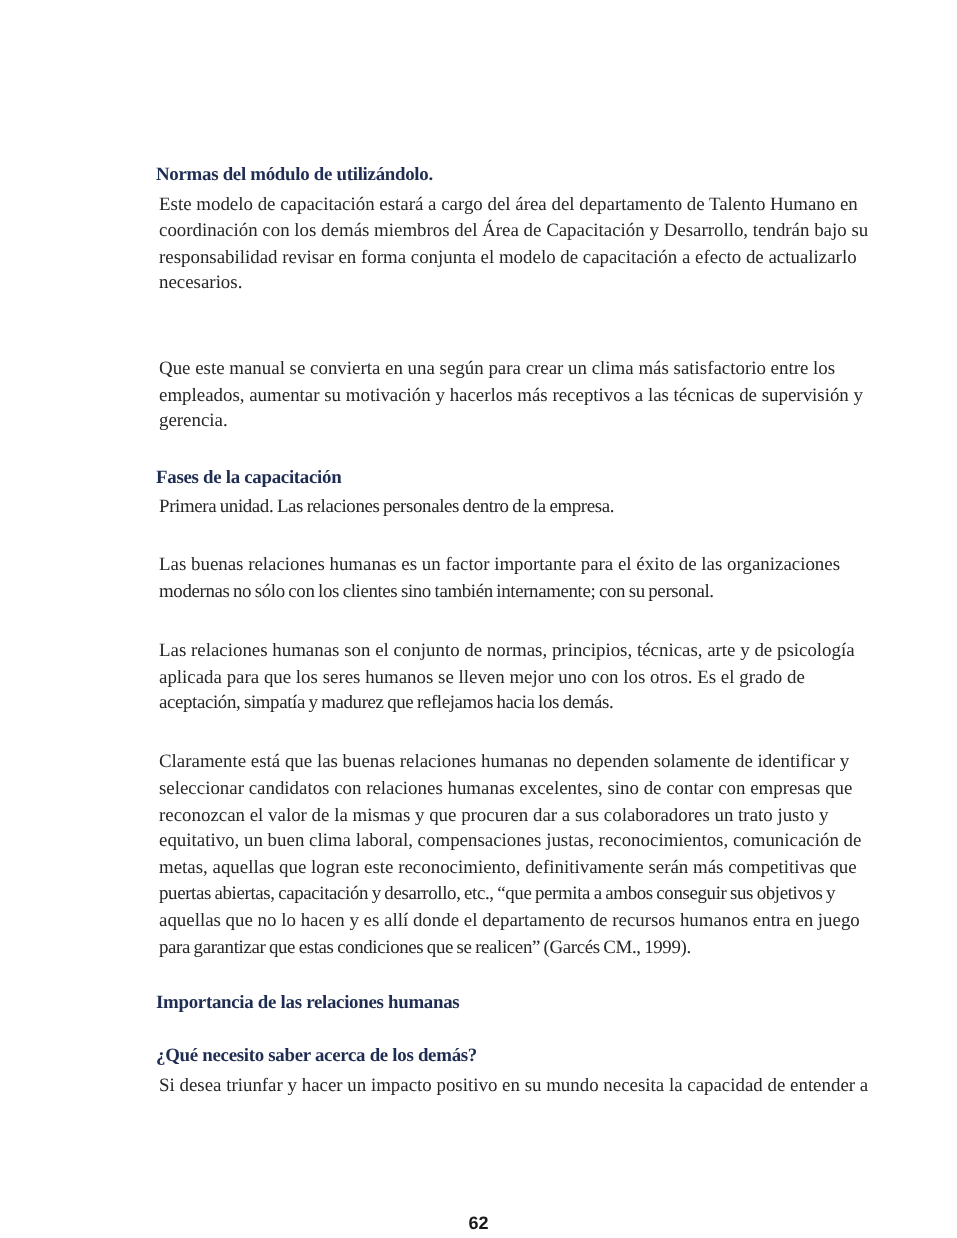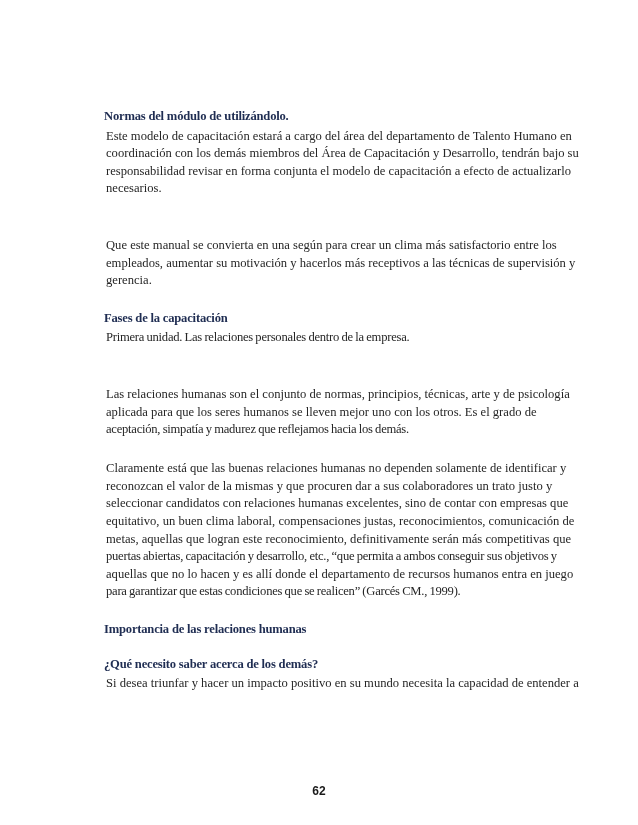--- a/index.html
+++ b/index.html
@@ -23,21 +23,21 @@
     font-weight: bold;
     margin: 0;
     font-size: 12.6px;
     line-height: 17.6px;
     letter-spacing: -0.2px;
   }
   .gap { height: 17.6px; }
   .tight { letter-spacing: -0.25px; word-spacing: -0.5px; }
   .page-number {
     position: absolute;
-    top: 784px;
+    top: 808px;
     left: 0;
     width: 638px;
     text-align: center;
     font-family: "Liberation Sans", "DejaVu Sans", sans-serif;
     font-weight: bold;
     font-size: 12px;
     color: #1a1a1a;
   }
 </style>
 </head>
@@ -60,31 +60,35 @@
       <span class="line">empleados, aumentar su motivación y hacerlos más receptivos a las técnicas de supervisión y</span>
       <span class="line last">gerencia.</span>
     </p>
     <div class="gap"></div>
 
     <h3 class="heading">Fases de la capacitación</h3>
     <p>
       <span class="line last tight">Primera unidad. Las relaciones personales dentro de la empresa.</span>
     </p>
     <div class="gap"></div>
+    <p>
+      <span class="line">Las buenas relaciones humanas es un factor importante para el éxito de las organizaciones</span>
+      <span class="line last tight">modernas no sólo con los clientes sino también internamente; con su personal.</span>
+    </p>
     <div class="gap"></div>
     <p>
       <span class="line">Las relaciones humanas son el conjunto de normas, principios, técnicas, arte y de psicología</span>
       <span class="line">aplicada para que los seres humanos se lleven mejor uno con los otros.  Es el grado de</span>
       <span class="line last tight">aceptación, simpatía y madurez que reflejamos hacia los demás.</span>
     </p>
     <div class="gap"></div>
     <p>
       <span class="line">Claramente está que las  buenas relaciones humanas no dependen solamente de identificar y</span>
+      <span class="line">seleccionar candidatos con relaciones humanas excelentes, sino de contar  con empresas que</span>
       <span class="line">reconozcan el valor de la mismas y que procuren dar a sus colaboradores un trato justo y</span>
-      <span class="line">seleccionar candidatos con relaciones humanas excelentes, sino de contar  con empresas que</span>
       <span class="line">equitativo, un buen clima laboral, compensaciones justas, reconocimientos, comunicación de</span>
       <span class="line">metas, aquellas que logran este reconocimiento,   definitivamente serán más competitivas que</span>
       <span class="line tight">puertas abiertas, capacitación y desarrollo, etc., “que permita a ambos conseguir sus objetivos y</span>
       <span class="line">aquellas que no lo hacen y es allí donde el departamento de recursos humanos entra en juego</span>
       <span class="line last tight">para garantizar que estas condiciones que se realicen” (Garcés CM., 1999).</span>
     </p>
     <div class="gap"></div>
 
     <h3 class="heading">Importancia de las relaciones humanas</h3>
     <div class="gap"></div>

